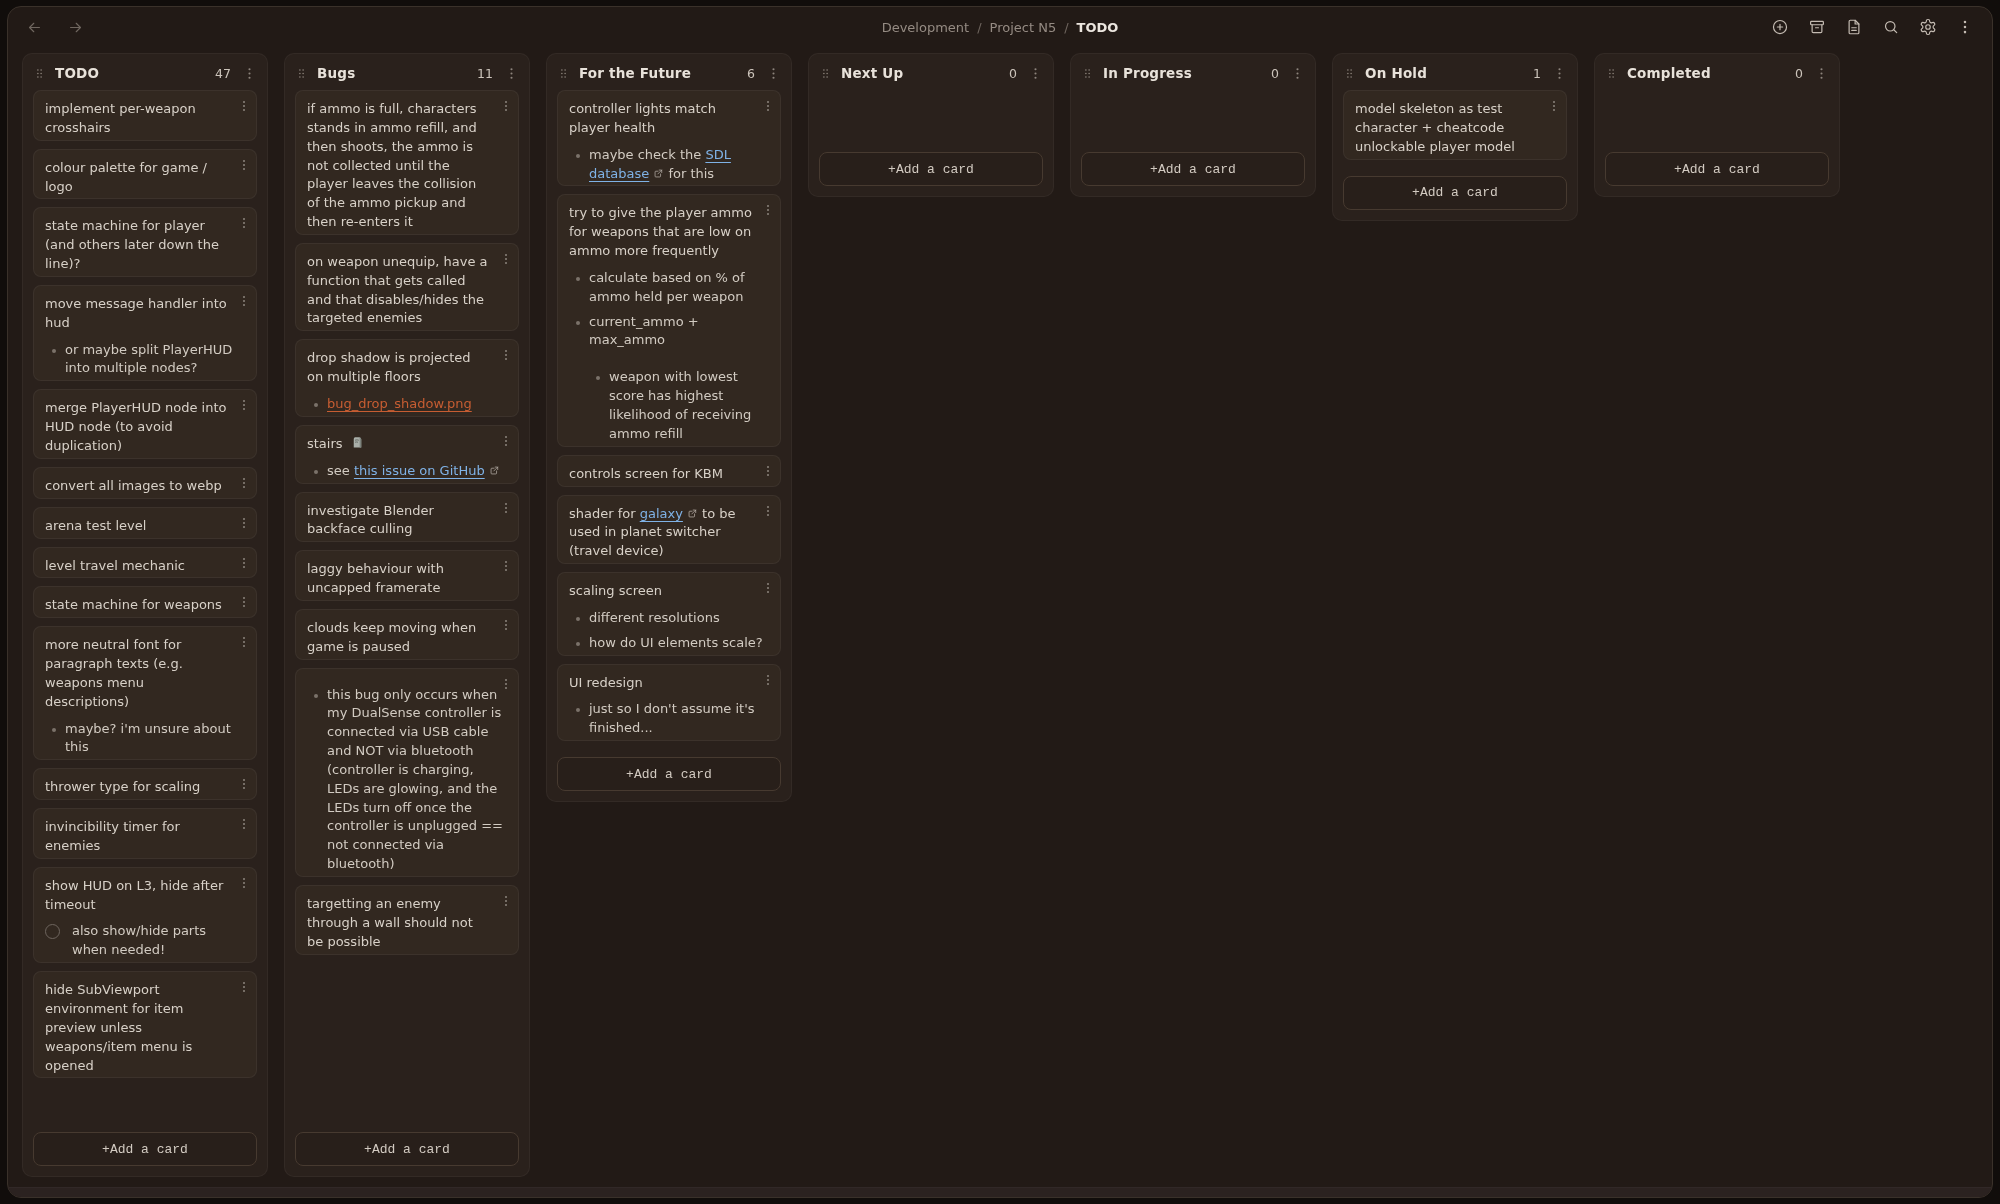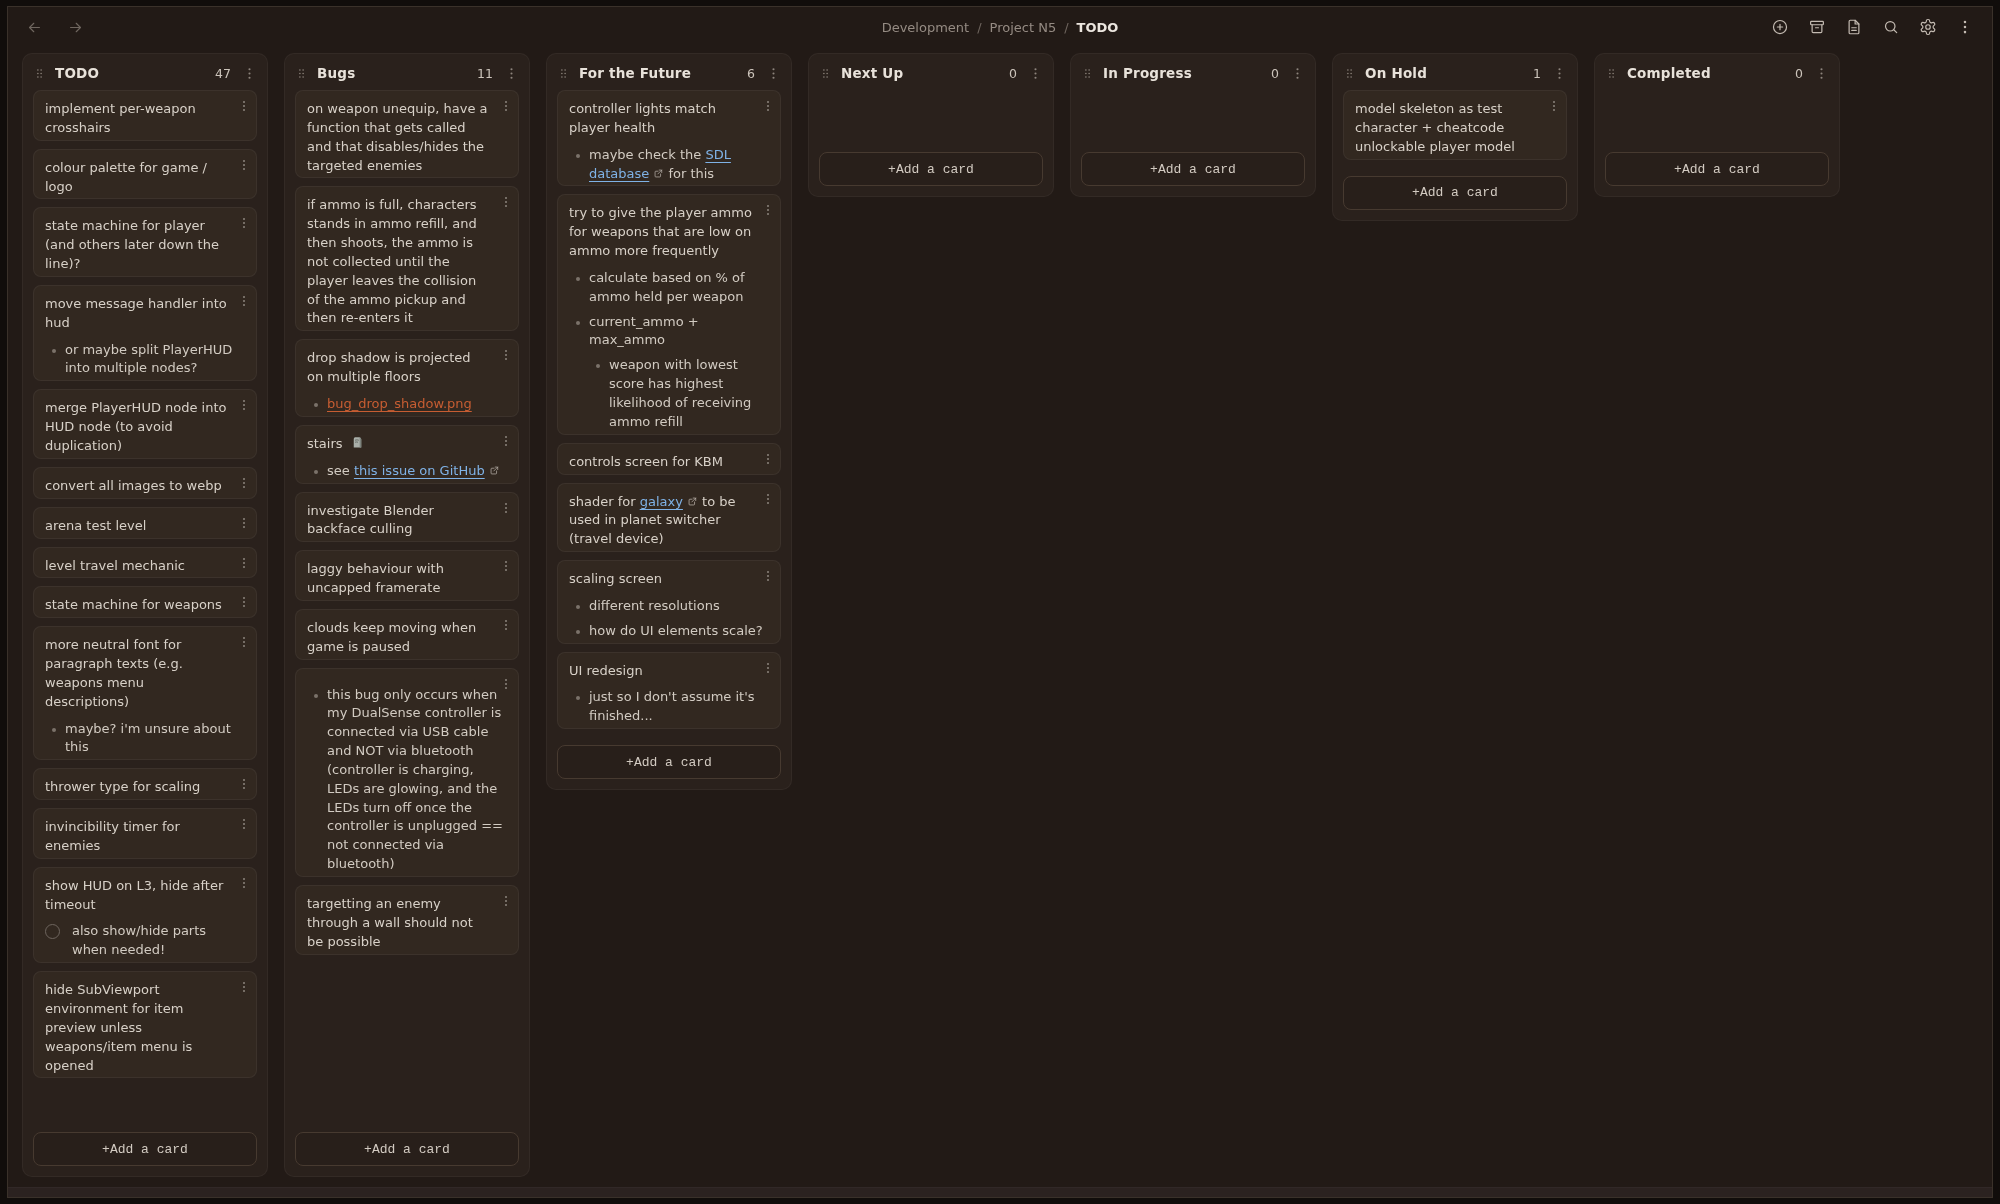--- a/index.html
+++ b/index.html
@@ -1,18 +1,18 @@
 <!DOCTYPE html>
 <html><head>
 <meta charset="utf-8">
 <style>
   *{margin:0;padding:0;box-sizing:border-box;}
   html,body{width:2000px;height:1204px;}
   body{background:#110d0b;font-family:"DejaVu Sans",sans-serif;overflow:hidden;position:relative;}
-  .window{position:absolute;inset:6px 7px 6px 7px;background:#221a16;border:1px solid #3a312a;border-radius:0;overflow:hidden;display:flex;flex-direction:column;}
+  .window{position:absolute;inset:6px 7px 6px 7px;background:#221a16;border:1px solid #3a312a;border-radius:14px;overflow:hidden;display:flex;flex-direction:column;}
   
   .topbar{flex:0 0 40px;display:flex;align-items:center;padding:0 18px;position:relative;}
   .nav-arrows{display:flex;gap:24px;color:#6f665f;align-items:center;}
   .nav-btn{background:none;border:none;color:inherit;cursor:pointer;display:flex;align-items:center;}
   .breadcrumb{position:absolute;left:50%;top:50%;transform:translate(-50%,-50%);display:flex;gap:8px;font-size:13px;color:#958b83;white-space:nowrap;align-items:center;}
   .crumb{color:#958b83;}
   .crumb.current{color:#ece6df;font-weight:700;}
   .crumb-sep{color:#6f665f;}
   .topbar-icons{margin-left:auto;display:flex;gap:19px;color:#c4bbb2;align-items:center;}
   .icon-btn{background:none;border:none;color:inherit;cursor:pointer;display:flex;align-items:center;}
@@ -24,21 +24,21 @@
   .col-title{font-size:13.5px;font-weight:700;color:#e8e2da;flex:1 1 auto;letter-spacing:.2px;}
   .col-count{font-size:12.5px;color:#ccc4bb;margin-right:2px;}
   .cards{padding:2px 10px 0;display:flex;flex-direction:column;}
   .column.full .cards{flex:1 1 auto;overflow:hidden;}
   .cards:empty{min-height:56px;}
   .card{background:#322820;border:1px solid rgba(255,255,255,.05);border-radius:8px;padding:9px 12px 2px 11px;margin-bottom:8px;position:relative;color:#d8d1c8;font-size:13px;line-height:1.45;flex:0 0 auto;}
   .card-title{padding-right:16px;}
   .card-kebab{position:absolute;top:8px;right:5px;background:none;border:none;color:#8d847c;cursor:pointer;}
   .card ul{list-style:none;margin-top:8px;display:flex;flex-direction:column;gap:6px;}
   .card li{position:relative;padding-left:20px;color:#d2cbc2;}
-  .card li.depth2{margin-left:20px;}
+  .card li.depth2{margin-left:20px;margin-top:12px;}
   .card li .dot{position:absolute;left:7px;top:8px;width:4px;height:4px;border-radius:50%;background:#7b7269;}
   .card li.circle-marker{padding-left:27px;}
   .card li .circle{position:absolute;left:0;top:2px;width:15px;height:15px;border:1.5px solid #6e655e;border-radius:50%;}
   .link{text-decoration:underline;text-underline-offset:2.5px;cursor:pointer;}
   .link.blue{color:#7fb2e6;}
   .link.orange{color:#c75d32;}
   .ext{display:inline-block;vertical-align:-1px;margin-left:4px;opacity:.85;}
   .add-card{margin:8px 10px 10px;flex:0 0 34px;height:34px;background:#281f1a;border:1px solid #473a30;border-radius:8px;color:#d2cac1;font-size:13px;display:flex;align-items:center;justify-content:center;cursor:pointer;font-family:Liberation Mono, monospace;}
   .bottom-strip{flex:0 0 10px;background:#2b2220;border-top:1px solid rgba(255,255,255,.03);}
   .icon{stroke:currentColor;fill:none;stroke-width:1.6;stroke-linecap:round;stroke-linejoin:round;display:block;}
@@ -306,31 +306,31 @@
           <button class="card-kebab" style="position: static;">
             <svg viewBox="0 0 24 24" width="15" height="15" class="icon fill">
               <circle cx="12" cy="5.2" r="1.7"></circle>
               <circle cx="12" cy="12" r="1.7"></circle>
               <circle cx="12" cy="18.8" r="1.7"></circle>
             </svg>
           </button>
         </header>
         <div class="cards">
           <article class="card">
+            <div class="card-title">if ammo is full, characters stands in ammo refill, and then shoots, the ammo is not collected until the player leaves the collision of the ammo pickup and then re-enters it</div>
+            <button class="card-kebab">
+              <svg viewBox="0 0 24 24" width="14" height="14" class="icon fill">
+                <circle cx="12" cy="5.2" r="1.7"></circle>
+                <circle cx="12" cy="12" r="1.7"></circle>
+                <circle cx="12" cy="18.8" r="1.7"></circle>
+              </svg>
+            </button>
+          </article>
+          <article class="card">
             <div class="card-title">on weapon unequip, have a function that gets called and that disables/hides the targeted enemies</div>
-            <button class="card-kebab">
-              <svg viewBox="0 0 24 24" width="14" height="14" class="icon fill">
-                <circle cx="12" cy="5.2" r="1.7"></circle>
-                <circle cx="12" cy="12" r="1.7"></circle>
-                <circle cx="12" cy="18.8" r="1.7"></circle>
-              </svg>
-            </button>
-          </article>
-          <article class="card">
-            <div class="card-title">if ammo is full, characters stands in ammo refill, and then shoots, the ammo is not collected until the player leaves the collision of the ammo pickup and then re-enters it</div>
             <button class="card-kebab">
               <svg viewBox="0 0 24 24" width="14" height="14" class="icon fill">
                 <circle cx="12" cy="5.2" r="1.7"></circle>
                 <circle cx="12" cy="12" r="1.7"></circle>
                 <circle cx="12" cy="18.8" r="1.7"></circle>
               </svg>
             </button>
           </article>
           <article class="card">
             <div class="card-title">drop shadow is projected on multiple floors</div>

